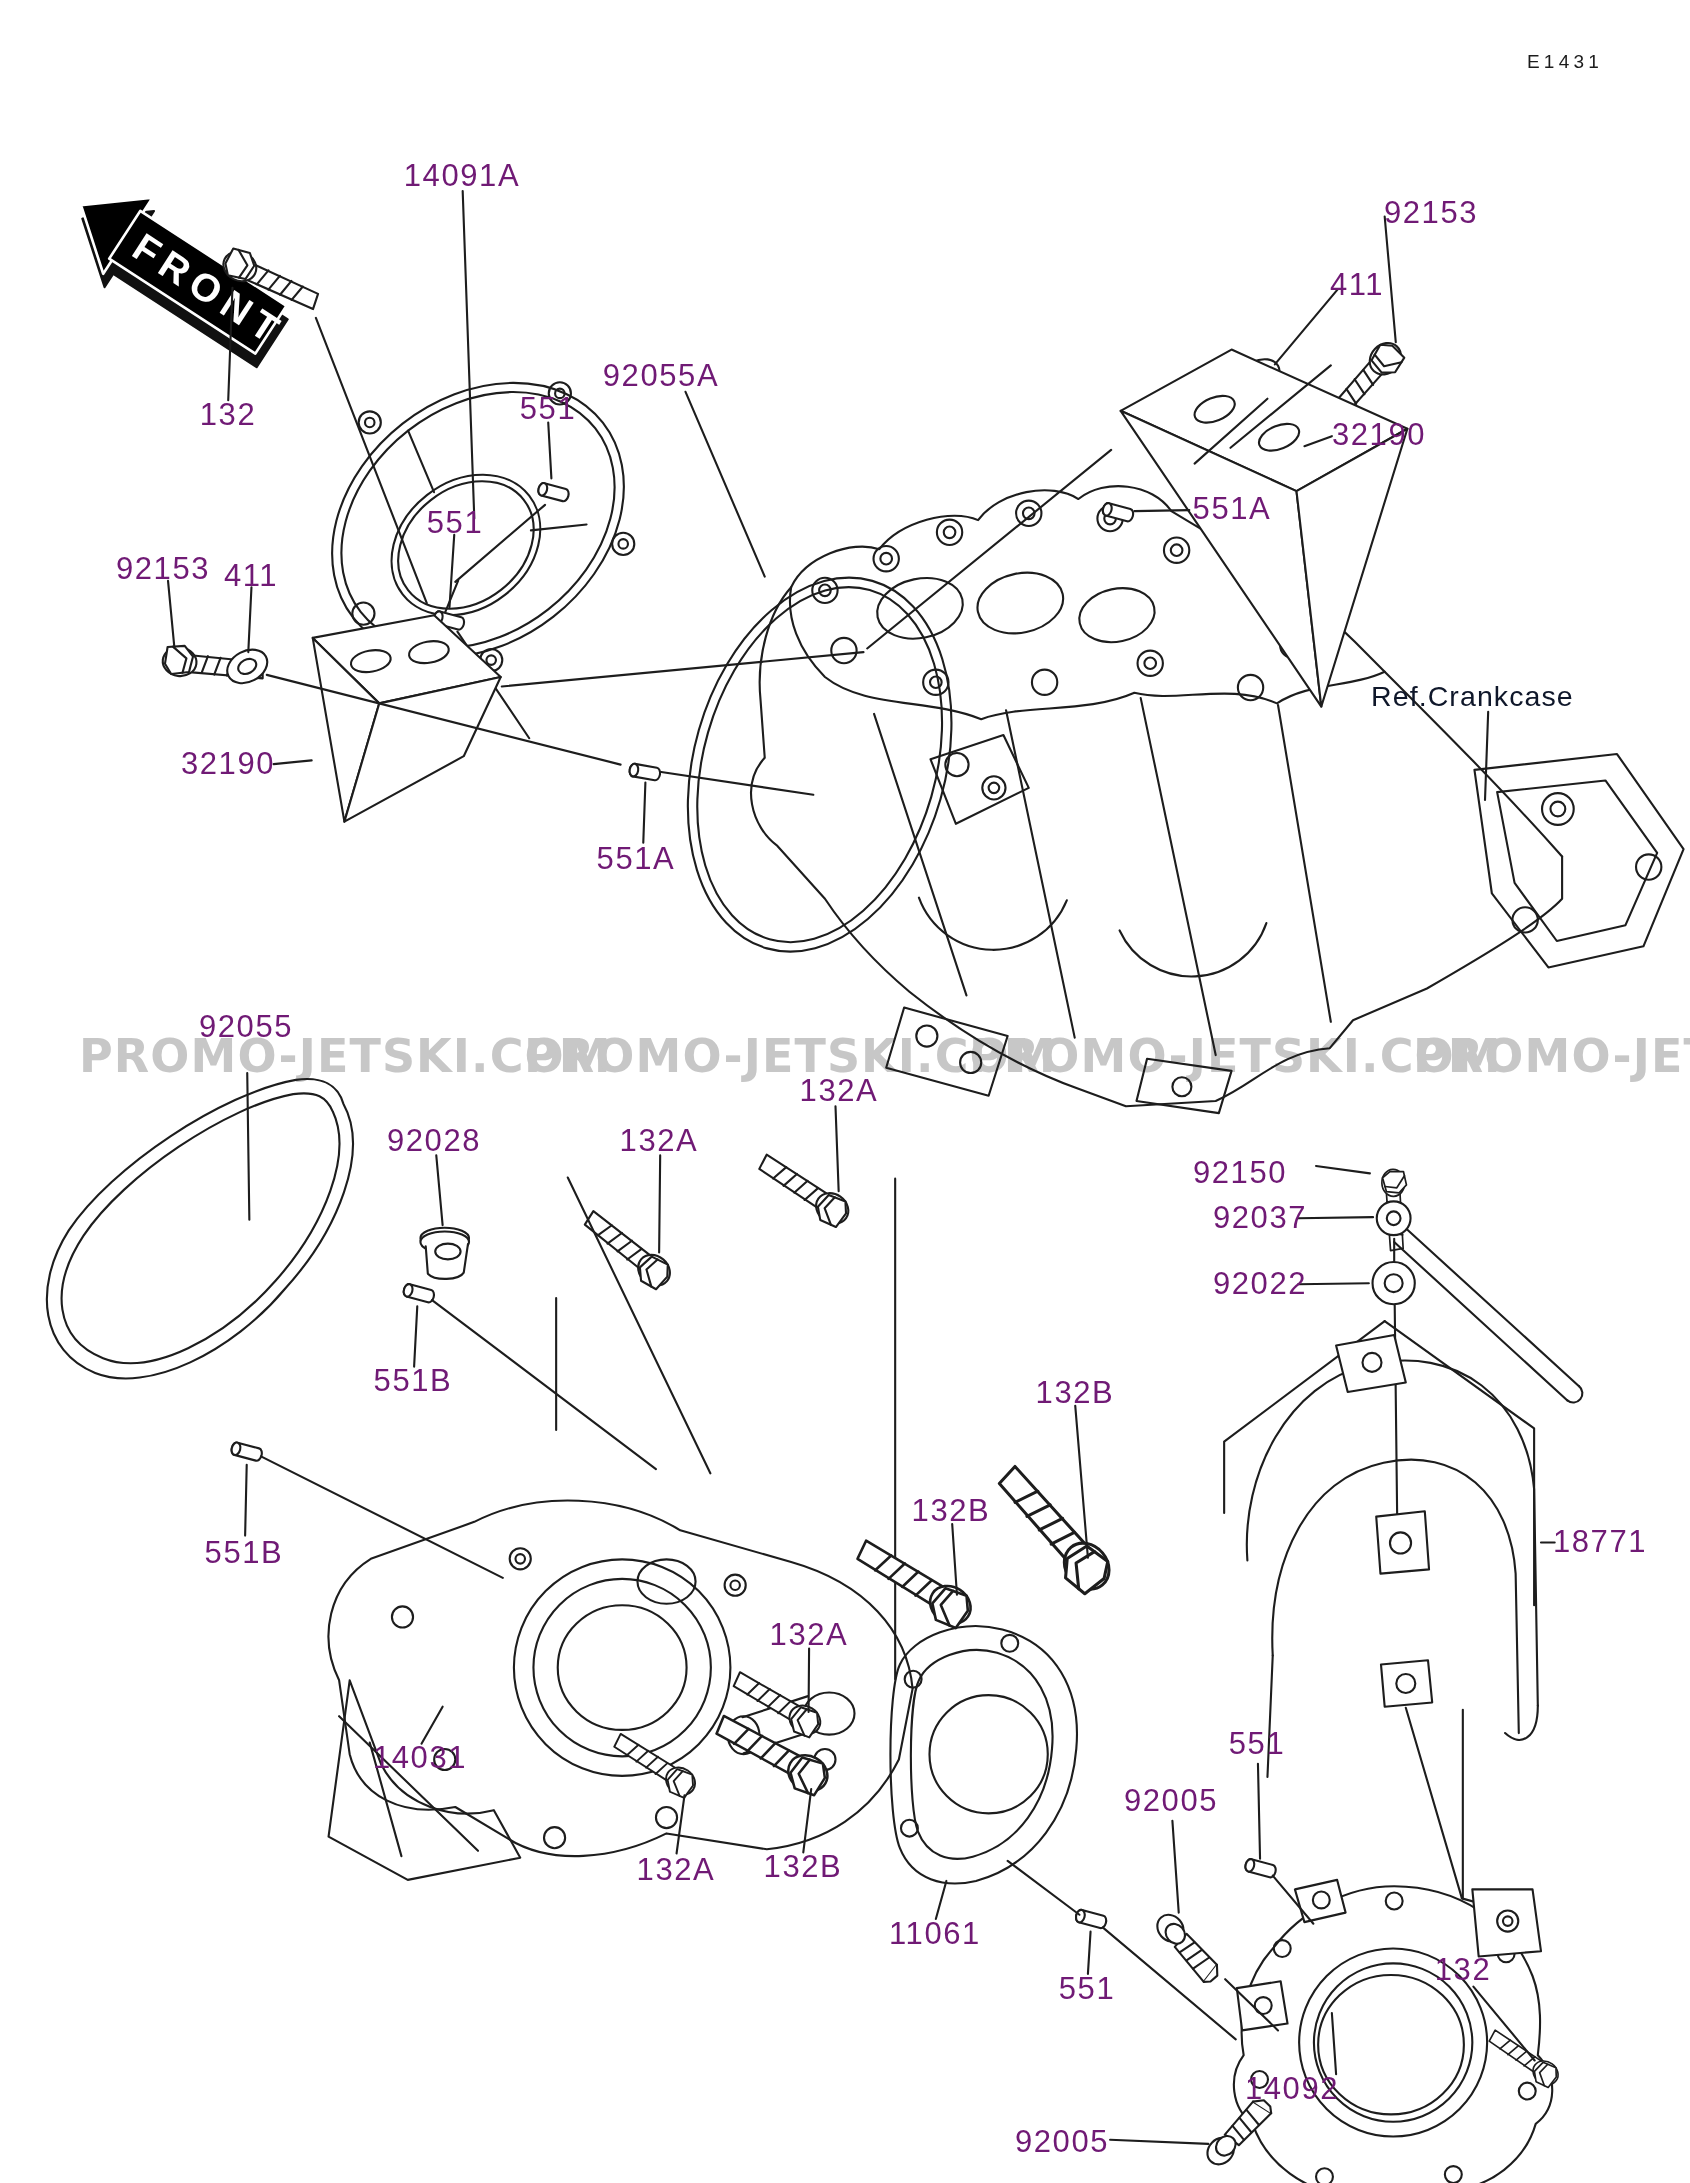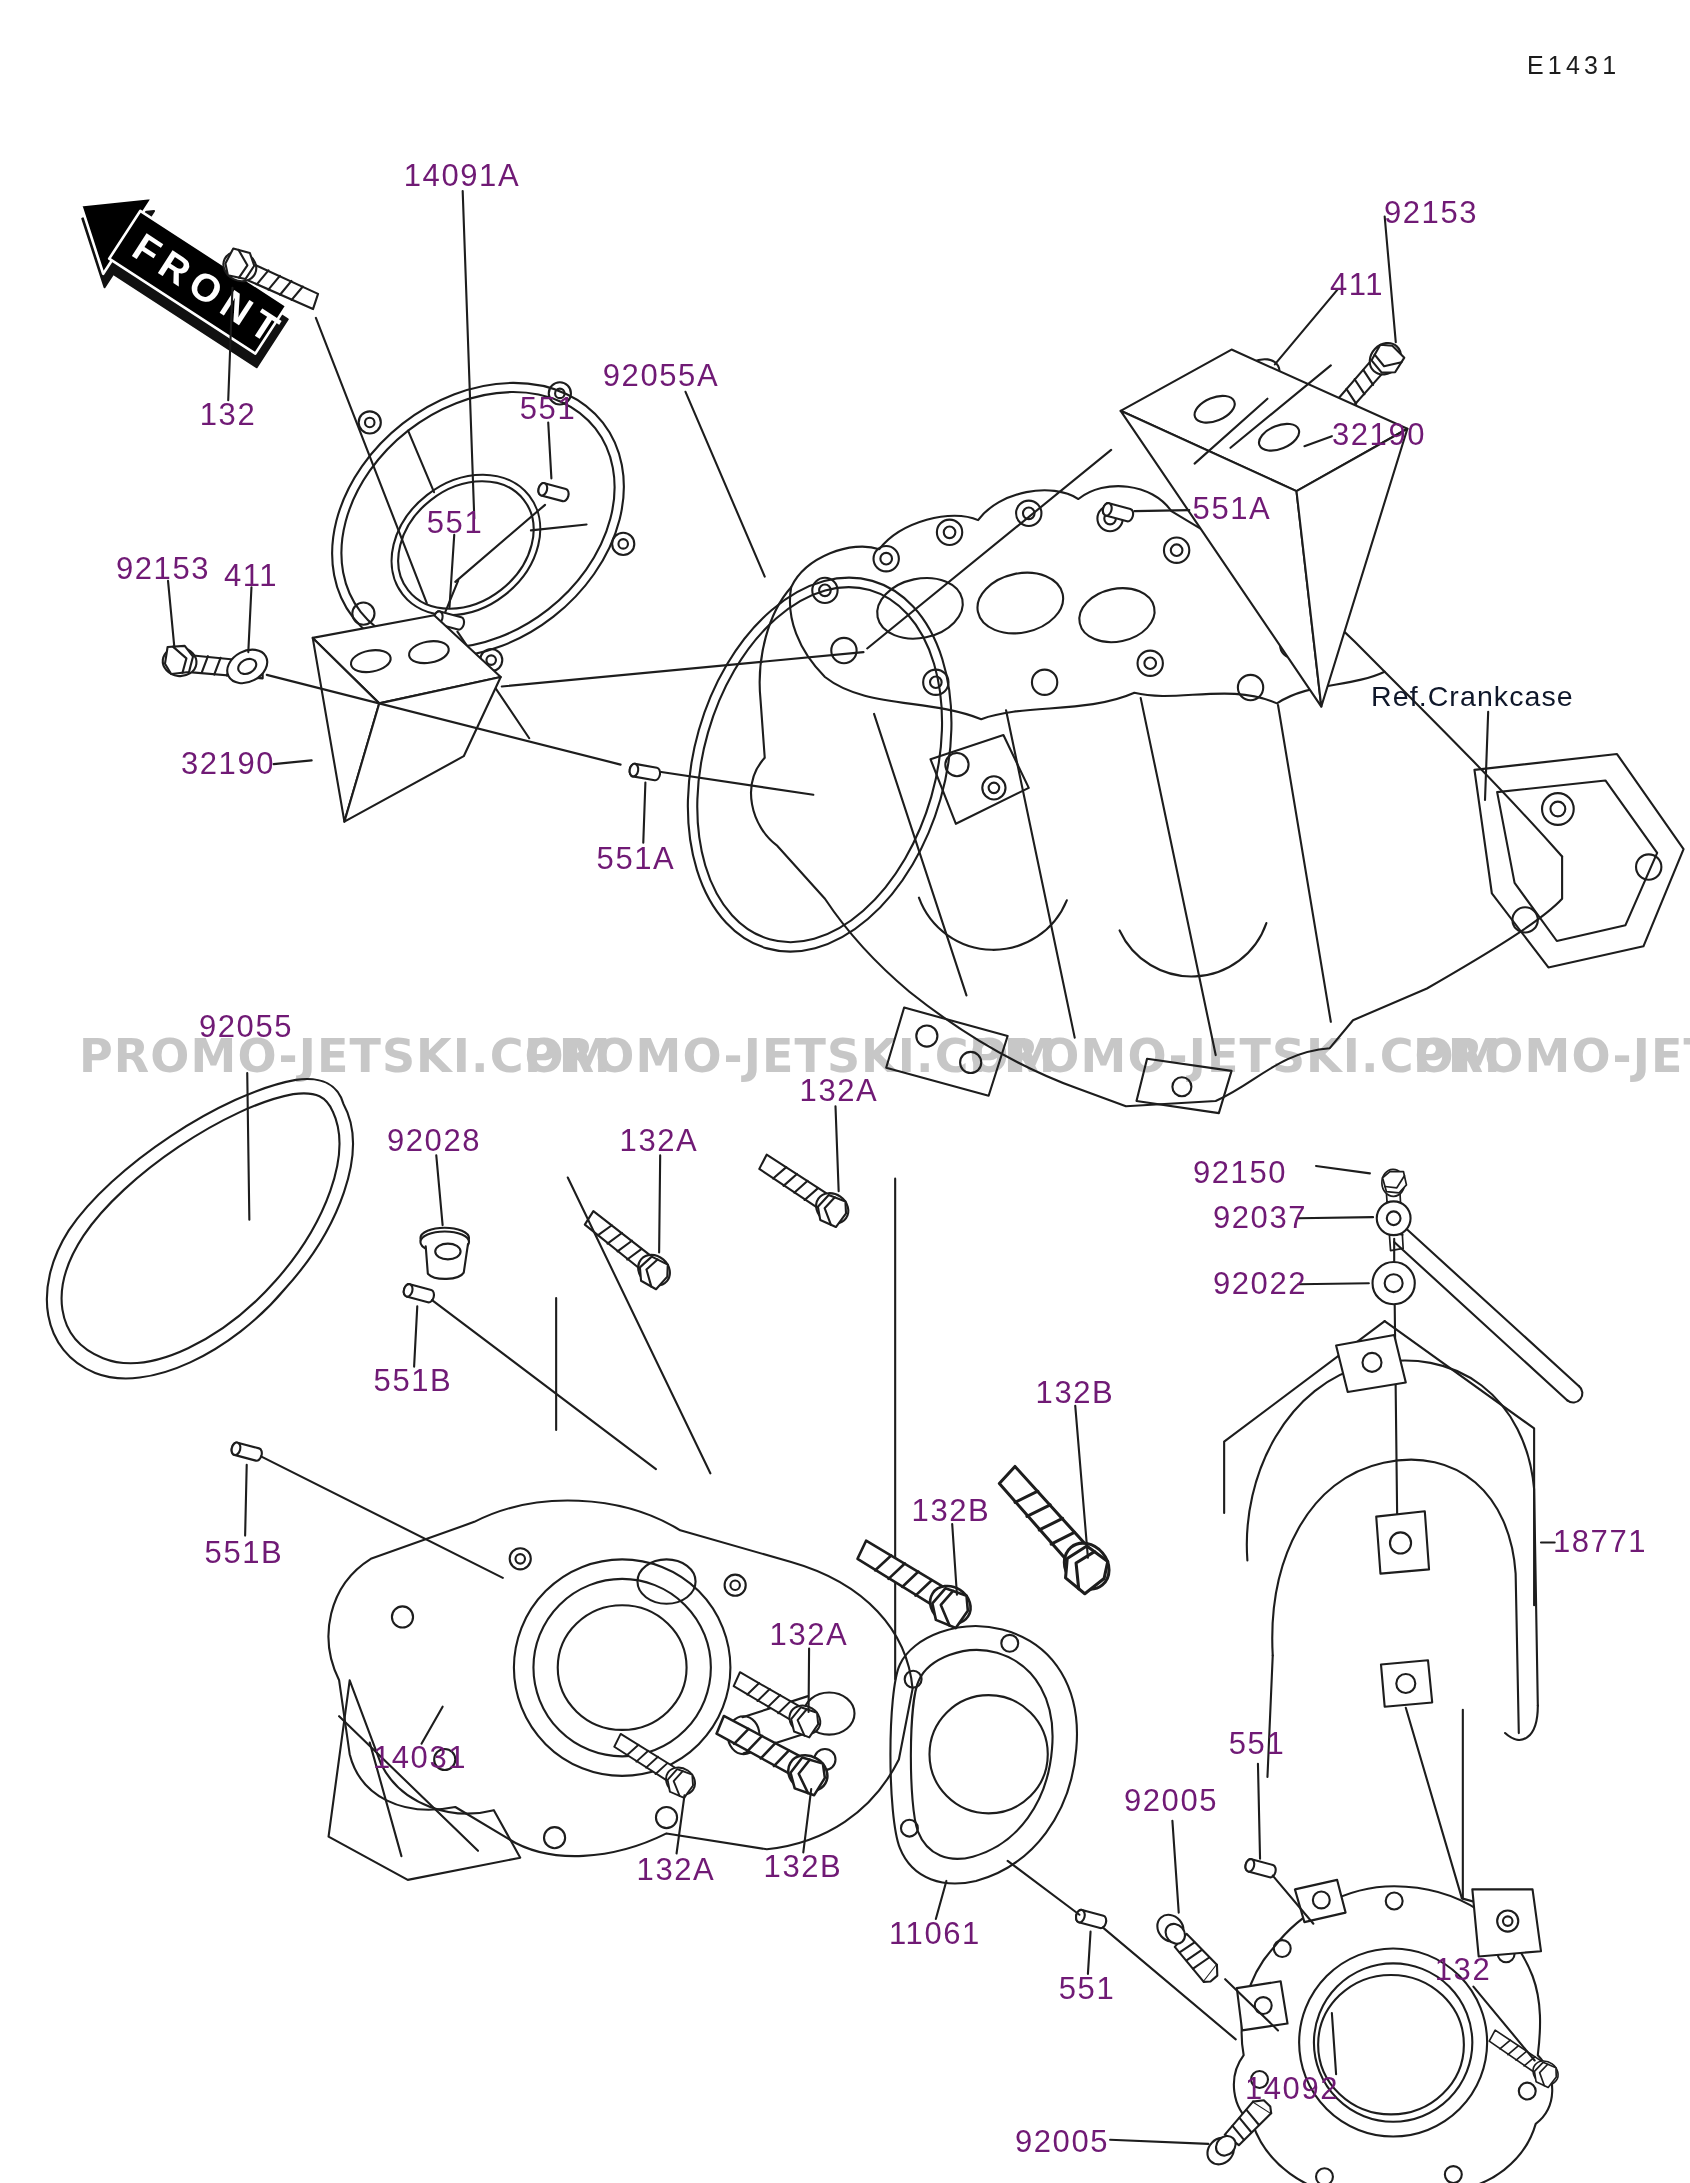--- a/index.html
+++ b/index.html
@@ -10,21 +10,21 @@
   .wm-layer{position:absolute;inset:0;z-index:1;}
   .wm{position:absolute;top:1029px;height:55px;line-height:55px;
       font-family:"DejaVu Sans",sans-serif;font-weight:700;font-size:46px;
       letter-spacing:1.1px;color:#c7c7c7;white-space:nowrap;}
   svg.art{position:absolute;left:0;top:0;z-index:2;}
   svg.art *{vector-effect:none;}
   .lbl-layer{position:absolute;inset:0;z-index:3;}
   .callout{position:absolute;transform:translate(-50%,-50%);
       font-family:"Liberation Sans",sans-serif;font-size:31px;color:#701a75;
       letter-spacing:1.6px;white-space:nowrap;}
-  .code{position:absolute;left:1527px;top:51px;font-size:25px;color:#1c1c1c;
+  .code{position:absolute;left:1527px;top:51px;font-size:19px;color:#1c1c1c;
       letter-spacing:4.2px;z-index:3;}
   .reflbl{position:absolute;left:1371px;top:680px;font-size:28.5px;color:#0f172a;
       letter-spacing:1.1px;z-index:3;}
 </style>
 </head>
 <body>
 
 <div class="canvas">
 
   <div class="wm-layer">

